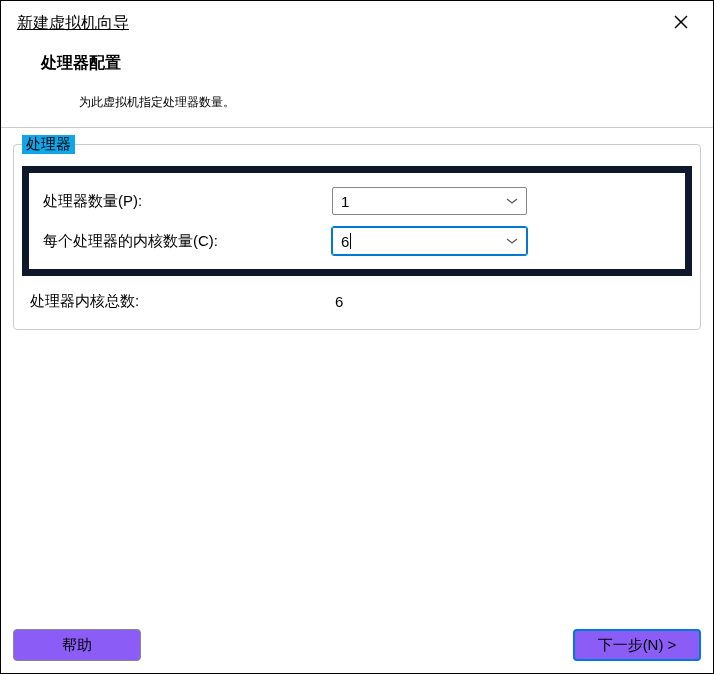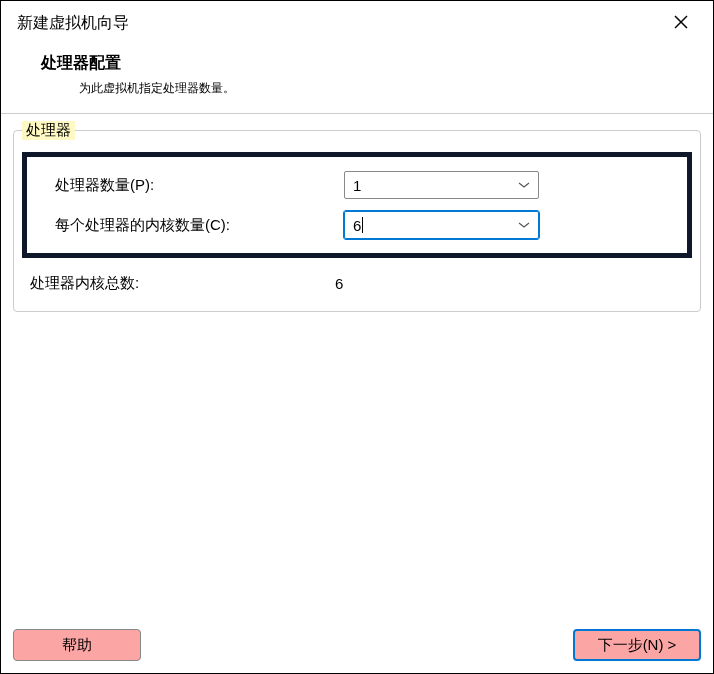--- a/index.html
+++ b/index.html
@@ -21,37 +21,38 @@
     .title-bar {
       display: flex;
       justify-content: space-between;
       align-items: center;
       padding: 8px 16px 4px 16px;
       height: 40px;
     }
 
     .title-text {
       font-size: 16px;
+      text-decoration: underline;
     }
 
     .close-icon {
       font-size: 20px;
       cursor: pointer;
       padding: 4px 8px;
       line-height: 1;
     }
 
     .header-section {
       padding: 12px 16px 16px 40px;
     }
 
     .header-title {
       font-weight: bold;
       font-size: 16px;
-      margin-bottom: 6px;
+      margin-bottom: 20px;
     }
 
     .header-subtitle {
       padding-left: 38px;
       font-size: 12px;
     }
 
     .divider {
       border: none;
       border-top: 1px solid #ccc;
@@ -67,30 +68,30 @@
       border-radius: 4px;
       margin: 0 0 0 0;
       padding: 12px 0 12px 0;
       position: relative;
     }
 
     .fieldset-legend {
       position: relative;
       top: -22px;
       left: 8px;
-      background: #fef9c3;
+      background: #0ea5e9;
       padding: 0 4px;
       font-size: 15px;
       display: inline-block;
       margin-bottom: -14px;
     }
 
     .highlight-box {
-      border: 5px solid #0f172a;
-      padding: 8px 22px;
+      border: 7px solid #0f172a;
+      padding: 8px 8px;
       margin: -8px 8px 8px 8px;
     }
 
     .form-row {
       display: flex;
       align-items: center;
       padding: 6px 0;
     }
 
     .form-label {
@@ -158,21 +159,21 @@
 
     .button-bar .spacer {
       flex: 1;
     }
 
     .btn {
       height: 32px;
       min-width: 128px;
       border: 1px solid #888;
       border-radius: 4px;
-      background: #fca5a5;
+      background: #8b5cf6;
       font-size: 15px;
       font-family: inherit;
       cursor: pointer;
       padding: 0 12px;
       display: flex;
       align-items: center;
       justify-content: center;
     }
 
     .btn-help {

